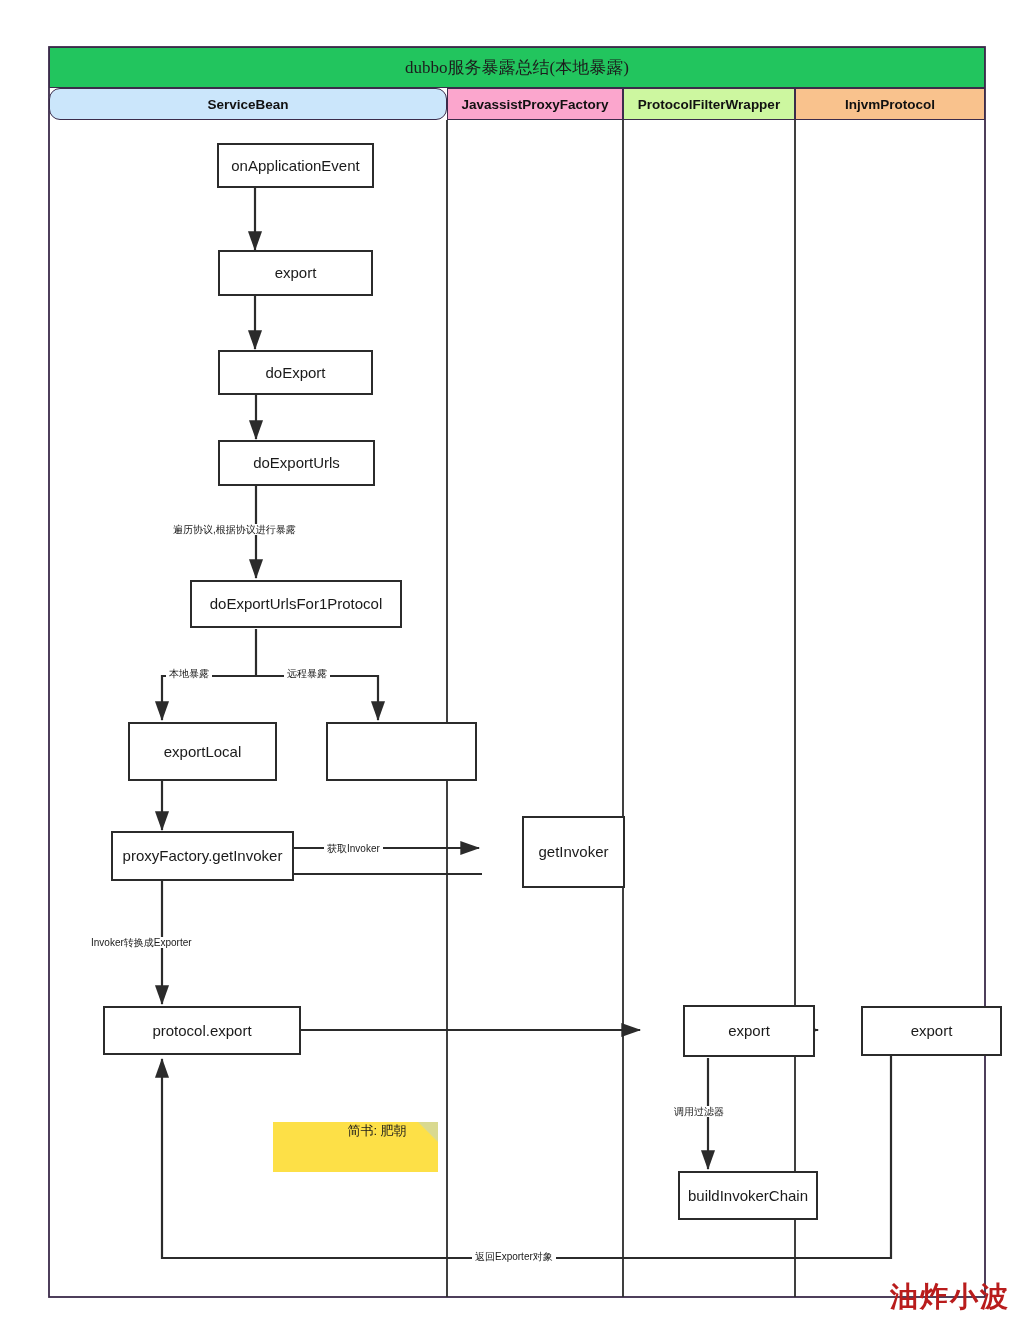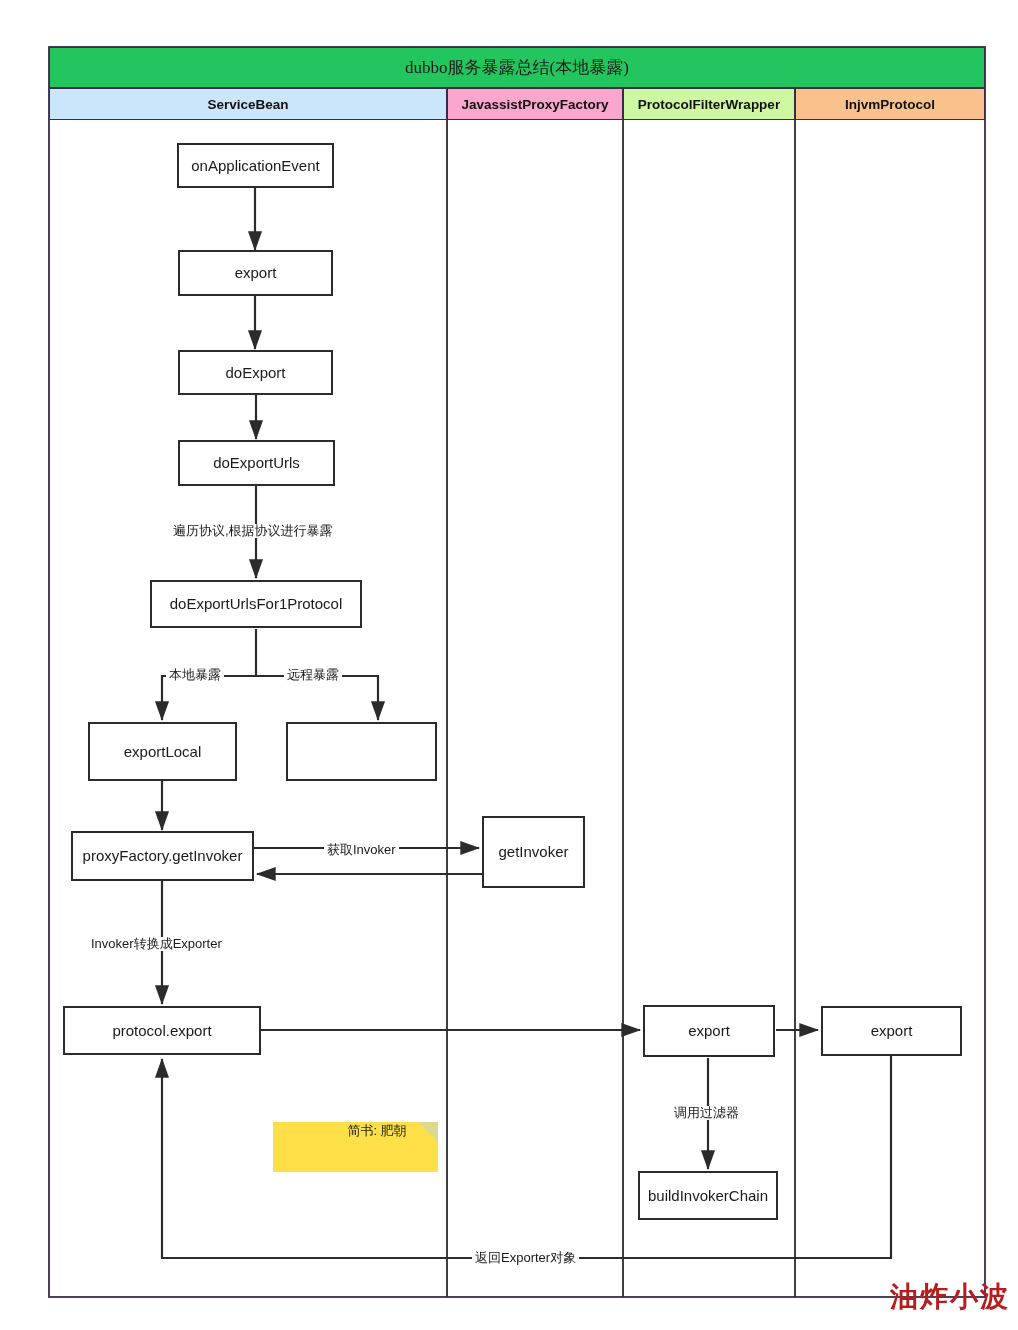--- a/index.html
+++ b/index.html
@@ -3,28 +3,28 @@
 <meta charset="utf-8">
 <title>dubbo</title>
 <style>
   html,body{margin:0;padding:0;background:#ffffff;}
   body{font-family:"Liberation Sans","DejaVu Sans",sans-serif;}
   #canvas{position:relative;width:1018px;height:1330px;overflow:hidden;background:#fff;}
   #svg-layer{position:absolute;left:0;top:0;width:1018px;height:1330px;}
 
   .node{position:absolute;box-sizing:border-box;border:2px solid #2b2b2b;background:#ffffff;
         display:flex;align-items:center;justify-content:center;text-align:center;
-        font-size:15px;color:#1a1a1a;line-height:1.2;}
+        font-size:15px;color:#1a1a1a;line-height:1.2;margin-left:40px;}
   .lane-head{position:absolute;box-sizing:border-box;border:1.5px solid #3b2b4a;
         display:flex;align-items:center;justify-content:center;text-align:center;
         font-weight:bold;font-size:13.5px;color:#111;}
   .title-bar{position:absolute;box-sizing:border-box;border:1.5px solid #3b2b4a;
         display:flex;align-items:center;justify-content:center;
         font-size:17px;color:#1c1c1c;font-family:"Liberation Serif","DejaVu Serif",serif;}
-  .edge-label{position:absolute;background:#ffffff;color:#1a1a1a;font-size:13px;
+  .edge-label{position:absolute;background:#ffffff;color:#1a1a1a;font-size:10px;
         padding:0 3px;white-space:nowrap;line-height:1.1;}
   .note{position:absolute;box-sizing:border-box;background:#fde047;
         display:flex;align-items:flex-start;justify-content:center;
         font-size:13px;color:#1a1a1a;padding-left:43px;}
   .note-fold{position:absolute;width:0;height:0;border-style:solid;
         border-width:0 20px 20px 0;border-color:transparent #d9d98f transparent transparent;}
   .watermark{position:absolute;font-size:28px;color:#b91c1c;font-weight:bold;
         letter-spacing:2px;user-select:none;}
 </style>
 </head>
@@ -69,21 +69,21 @@
       <path d="M708,1058 L708,1169" marker-end="url(#ah)"></path>
 
       <path d="M891,1056 L891,1258 L162,1258 L162,1059" marker-end="url(#ah)"></path>
     </g>
   </svg>
 
   <div class="title-bar" style="left:49px;top:47px;width:936px;height:41px;background:#22c55e;">
     <span>dubbo服务暴露总结(本地暴露)</span>
   </div>
 
-  <div class="lane-head" style="left:49px;top:88px;width:398px;height:32px;background:#cbe6fb;">
+  <div class="lane-head" style="left:49px;top:88px;width:398px;height:32px;background:#cbe6fb;border-radius:11px;">
     <span>ServiceBean</span>
   </div>
   <div class="lane-head" style="left:447px;top:88px;width:176px;height:32px;background:#fba6cd;">
     <span>JavassistProxyFactory</span>
   </div>
   <div class="lane-head" style="left:795px;top:88px;width:190px;height:32px;background:#f9c28d;">
     <span>InjvmProtocol</span>
   </div>
   <div class="lane-head" style="left:623px;top:88px;width:172px;height:32px;background:#cdf7a0;">
     <span>ProtocolFilterWrapper</span>

